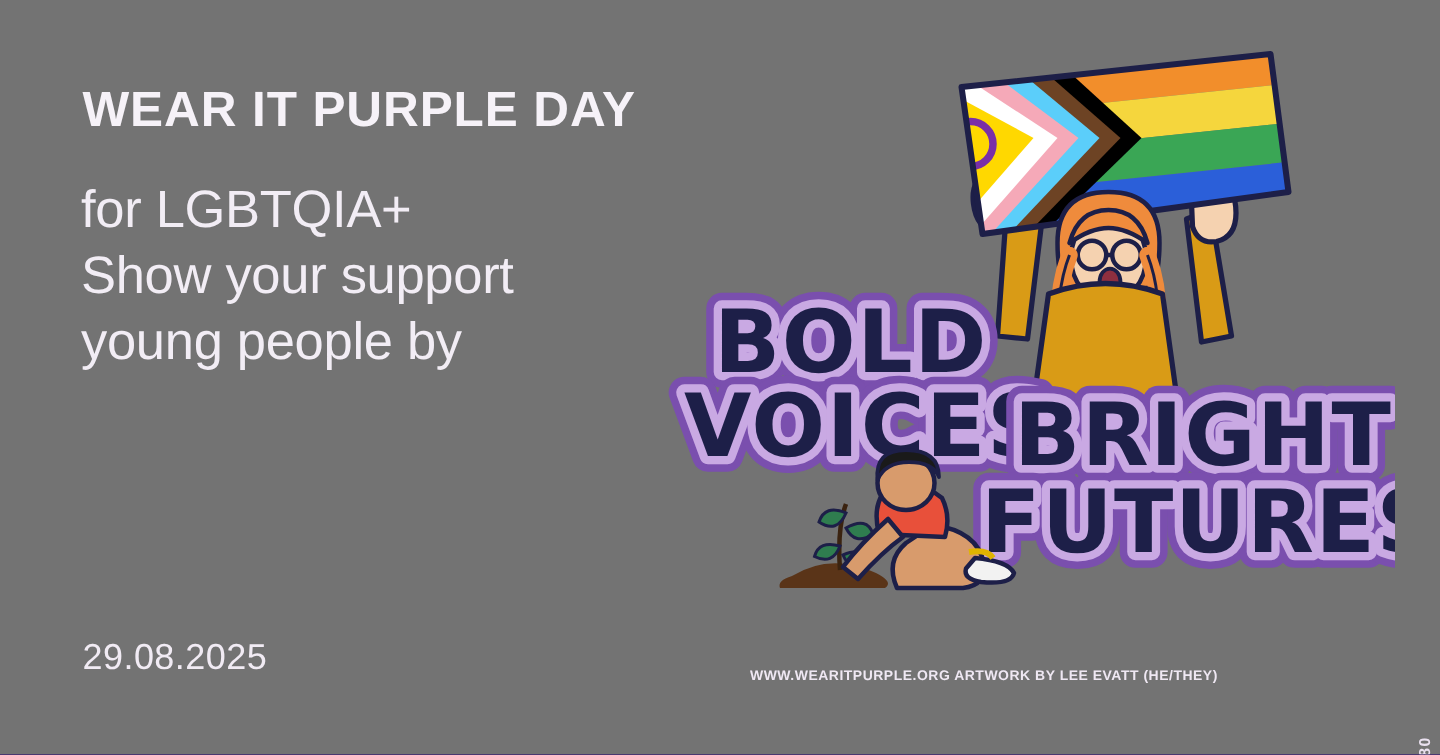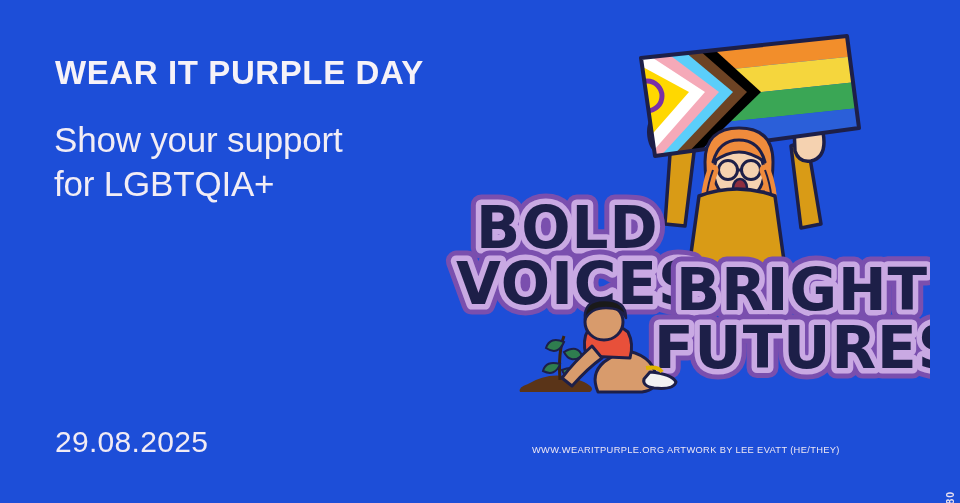--- a/index.html
+++ b/index.html
@@ -4,21 +4,21 @@
 <style>
   html, body {
     margin: 0;
     padding: 0;
     background: #2b0a6e;
   }
   .poster {
     position: relative;
     width: 960px;
     height: 503px;
-    background: #1d4ed8;
+    background: #737373;
     overflow: hidden;
     font-family: "Liberation Sans", sans-serif;
   }
 
   
   .headline {
     position: absolute;
     left: 55px;
     top: 56px;
     font-size: 33px;
@@ -37,33 +37,33 @@
     color: #f2edf5;
     line-height: 44px;
     letter-spacing: -0.2px;
   }
   .subhead div { white-space: nowrap; }
 
   .date {
     position: absolute;
     left: 55px;
     top: 425px;
-    font-size: 30px;
+    font-size: 24px;
     font-weight: 400;
     color: #f1ebf4;
     letter-spacing: 0.3px;
   }
 
   
   .credit {
     position: absolute;
-    left: 532px;
+    left: 500px;
     top: 445px;
     font-size: 9.3px;
-    font-weight: normal;
+    font-weight: bold;
     color: #efe8f3;
     letter-spacing: 0.35px;
     white-space: nowrap;
   }
 
   
   .vertical-code {
     position: absolute;
     right: 4px;
     bottom: 12px;
@@ -88,22 +88,23 @@
   .artwork svg { display: block; width: 100%; height: 100%; }
 </style>
 </head>
 <body>
 
 <div class="poster">
 
   <div class="headline">WEAR IT PURPLE DAY</div>
 
   <div class="subhead">
+    <div>for LGBTQIA+</div>
     <div>Show your support</div>
-    <div>for LGBTQIA+</div>
+    <div>young people by</div>
   </div>
 
   <div class="date">29.08.2025</div>
 
   <div class="credit">WWW.WEARITPURPLE.ORG ARTWORK BY LEE EVATT (HE/THEY)</div>
 
   <div class="vertical-code">CRICOS 00025B • TEQSA PRV12080</div>
 
   <div class="artwork">
     <svg viewBox="0 0 490 420" xmlns="http://www.w3.org/2000/svg">

